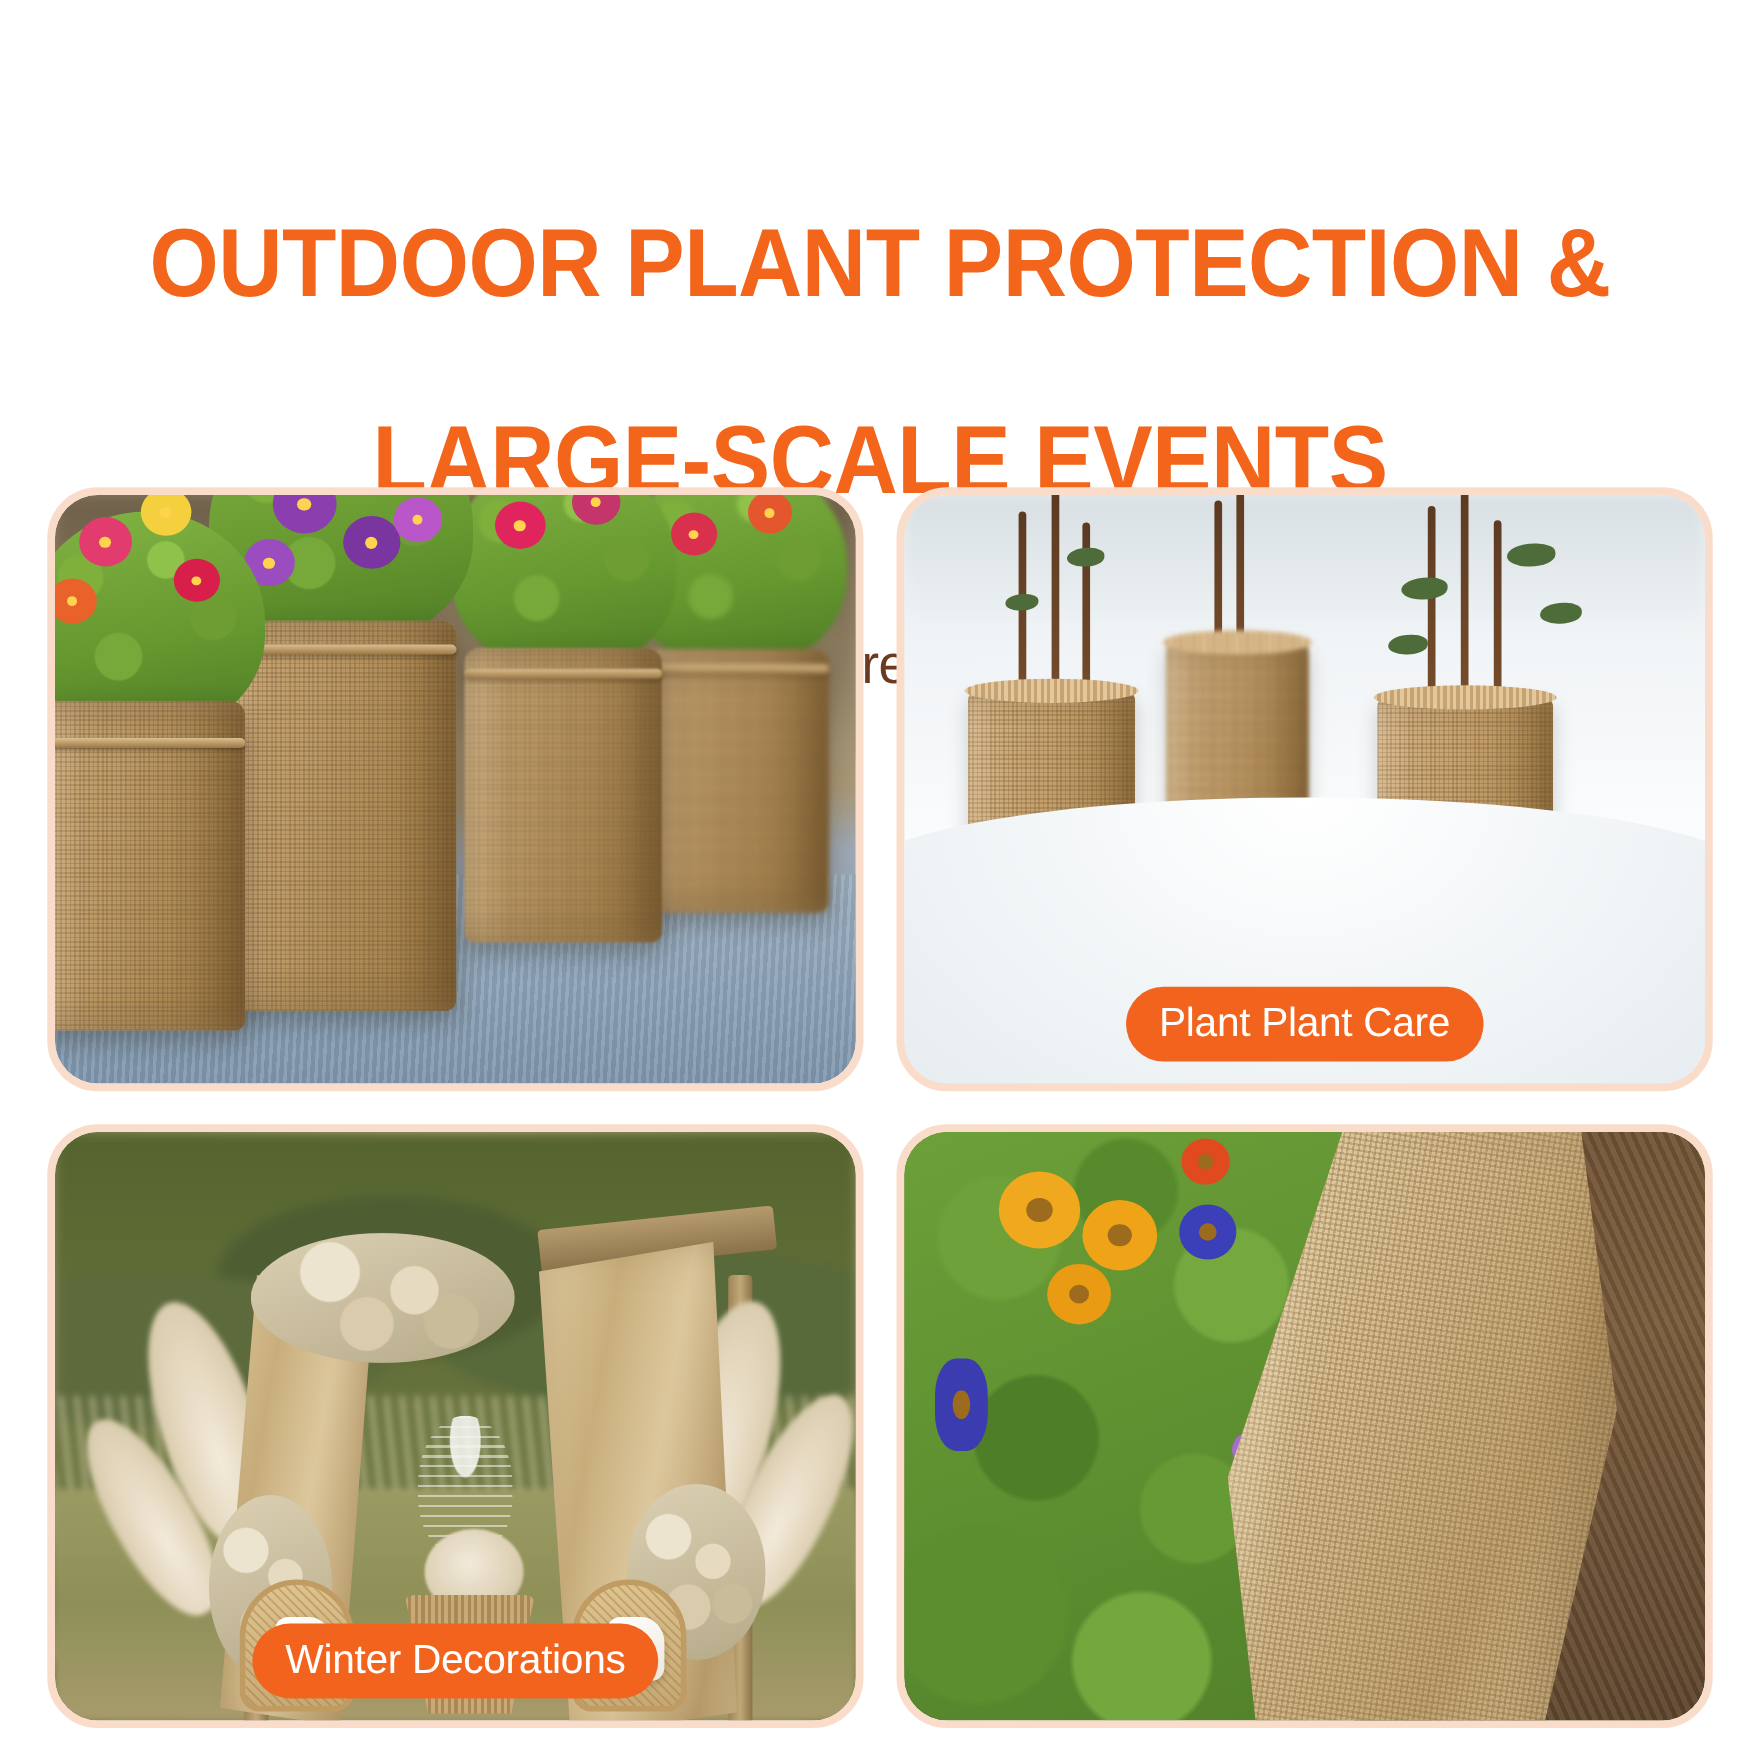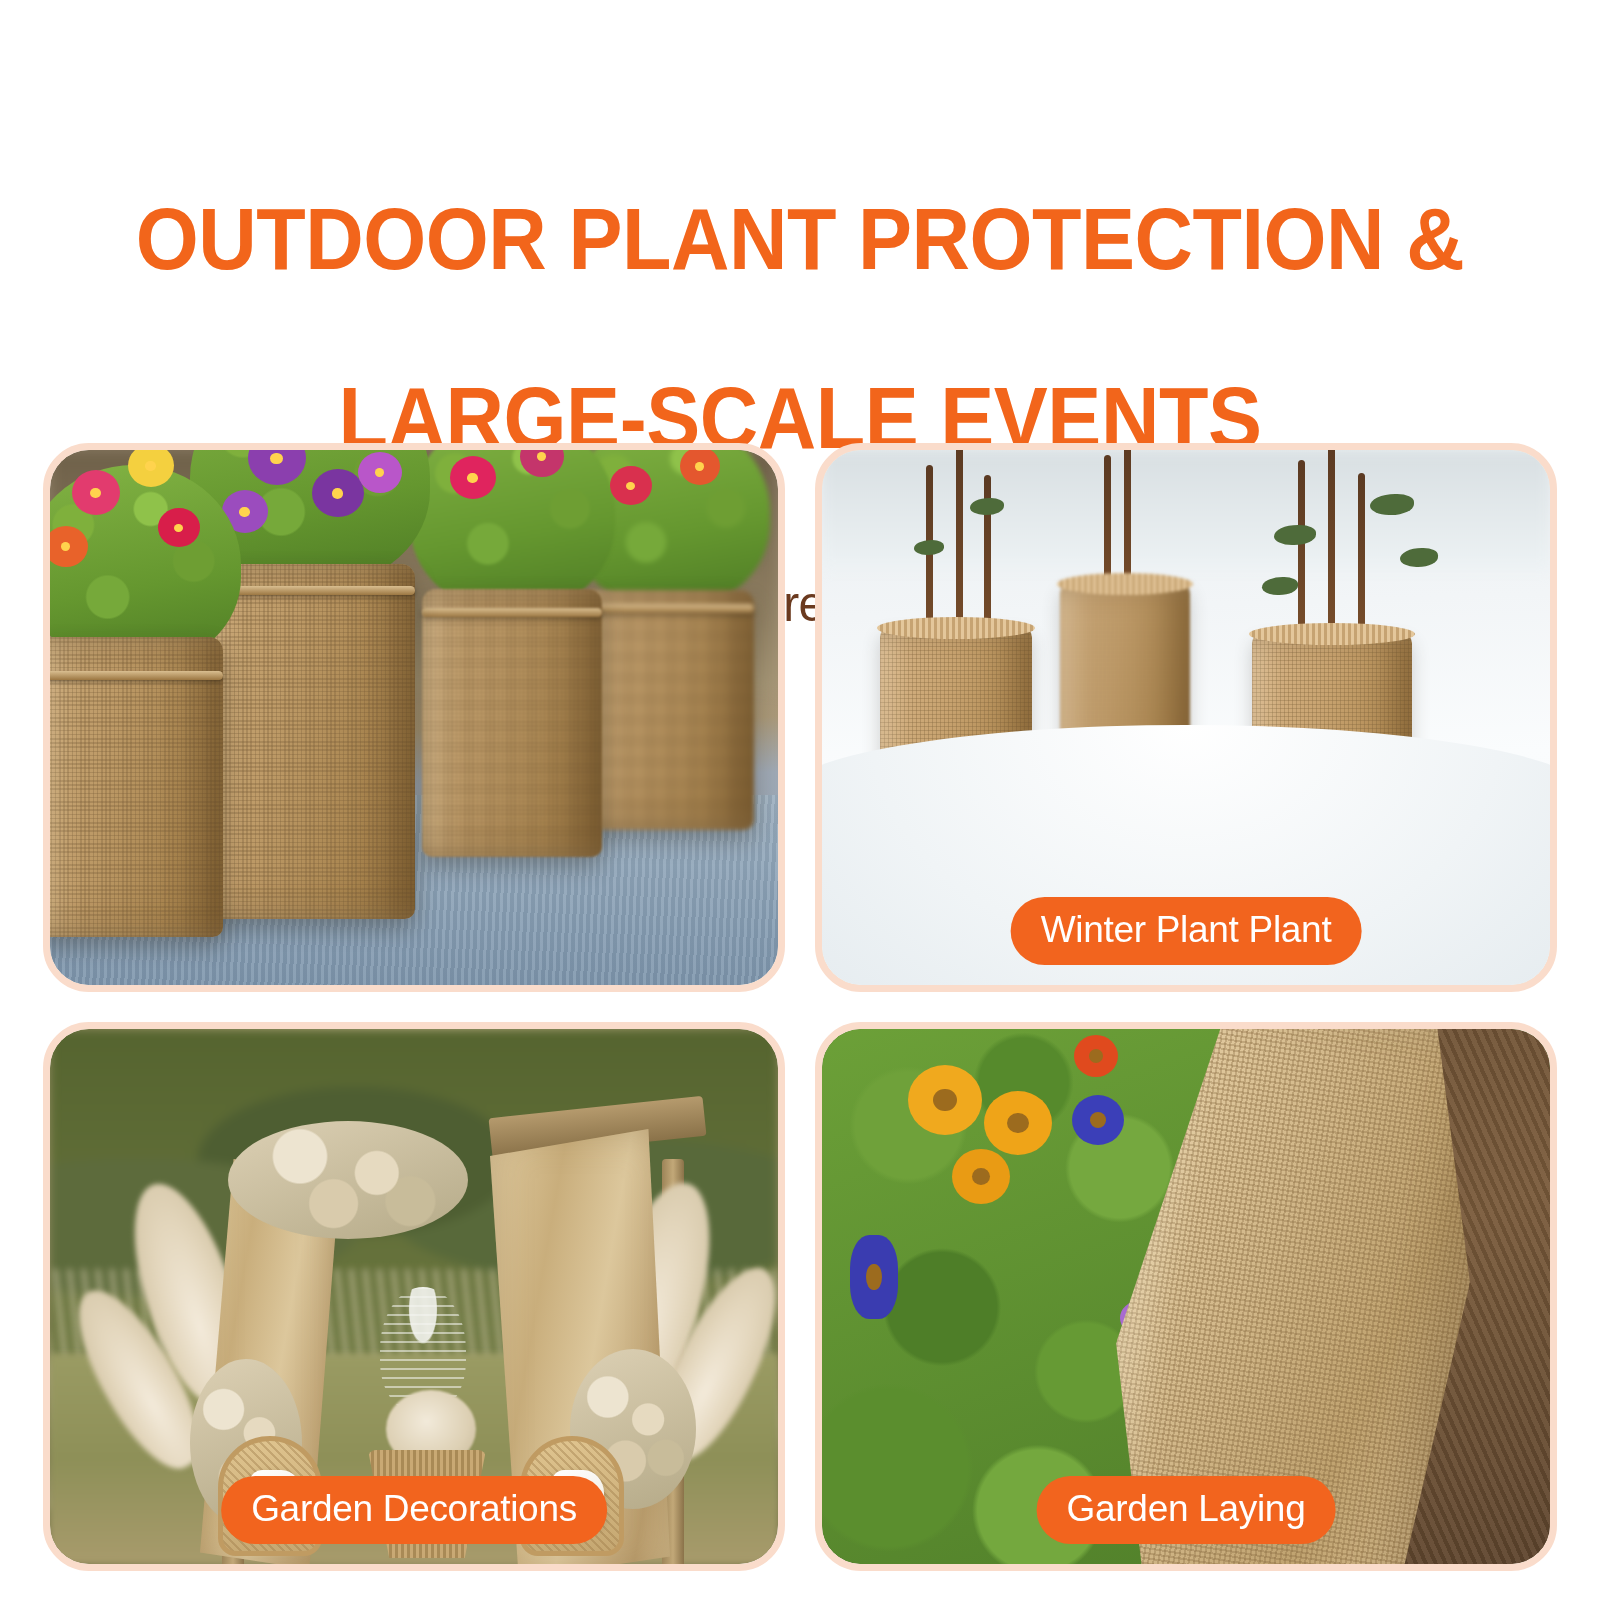--- a/index.html
+++ b/index.html
@@ -395,21 +395,21 @@
       <div class="stem" style="left:506px;bottom:330px;height:215px;"></div>
       <div class="stem" style="left:536px;bottom:330px;height:182px;"></div>
       <div class="leafy" style="left:452px;bottom:440px;width:42px;height:20px;"></div>
       <div class="leafy" style="left:548px;bottom:470px;width:44px;height:21px;"></div>
       <div class="leafy" style="left:578px;bottom:418px;width:38px;height:19px;"></div>
       <div class="leafy" style="left:440px;bottom:390px;width:36px;height:18px;"></div>
       <div class="wrap w3"></div>
 
       <div class="c2-drift"></div>
     </div>
-    <div class="badge">Winter Plant Plant</div>
+    <div class="badge">Plant Plant Care</div>
   </div>
 
   <div class="card">
     <div class="photo">
       <div class="c3-bg"></div>
       <div class="c3-trees"></div>
       <div class="c3-pampasfield"></div>
       <div class="c3-grass"></div>
 
       <div class="post pR"></div>
@@ -430,36 +430,35 @@
 
       <div class="chandelier"></div>
 
       <div class="vaseflowers"></div>
       <div class="chair chairL"></div>
       <div class="pillow" style="left:200px;bottom:36px;"></div>
       <div class="chair chairR"></div>
       <div class="pillow" style="left:502px;bottom:36px;"></div>
       <div class="table3"></div>
     </div>
-    <div class="badge">Garden Decorations</div>
+    <div class="badge">Winter Decorations</div>
   </div>
 
   <div class="card">
     <div class="photo">
       <div class="c4-bg"></div>
       <div class="c4-soil"></div>
       <div class="c4-plants"></div>
 
       <div class="flower4" style="left:86px;top:36px;width:74px;height:70px;background:#F0A91E;"></div>
       <div class="flower4" style="left:162px;top:62px;width:68px;height:64px;background:#EFA418;"></div>
       <div class="flower4" style="left:130px;top:120px;width:58px;height:55px;background:#E99B14;"></div>
       <div class="flower4" style="left:250px;top:66px;width:52px;height:50px;background:#3B3FB8;"></div>
       <div class="flower4" style="left:28px;top:206px;width:48px;height:84px;background:#3A3CB0;border-radius:40%;"></div>
       <div class="flower4" style="left:252px;top:6px;width:44px;height:42px;background:#E04A1E;"></div>
       <div class="flower4" style="left:452px;top:58px;width:46px;height:42px;background:#9B58C8;"></div>
       <div class="flower4" style="left:298px;top:272px;width:38px;height:34px;background:#A86BD0;"></div>
 
       <div class="c4-burlap"></div>
     </div>
-    <div class="badge">Garden Laying</div>
   </div>
 
 </div>
 
 </body></html>

